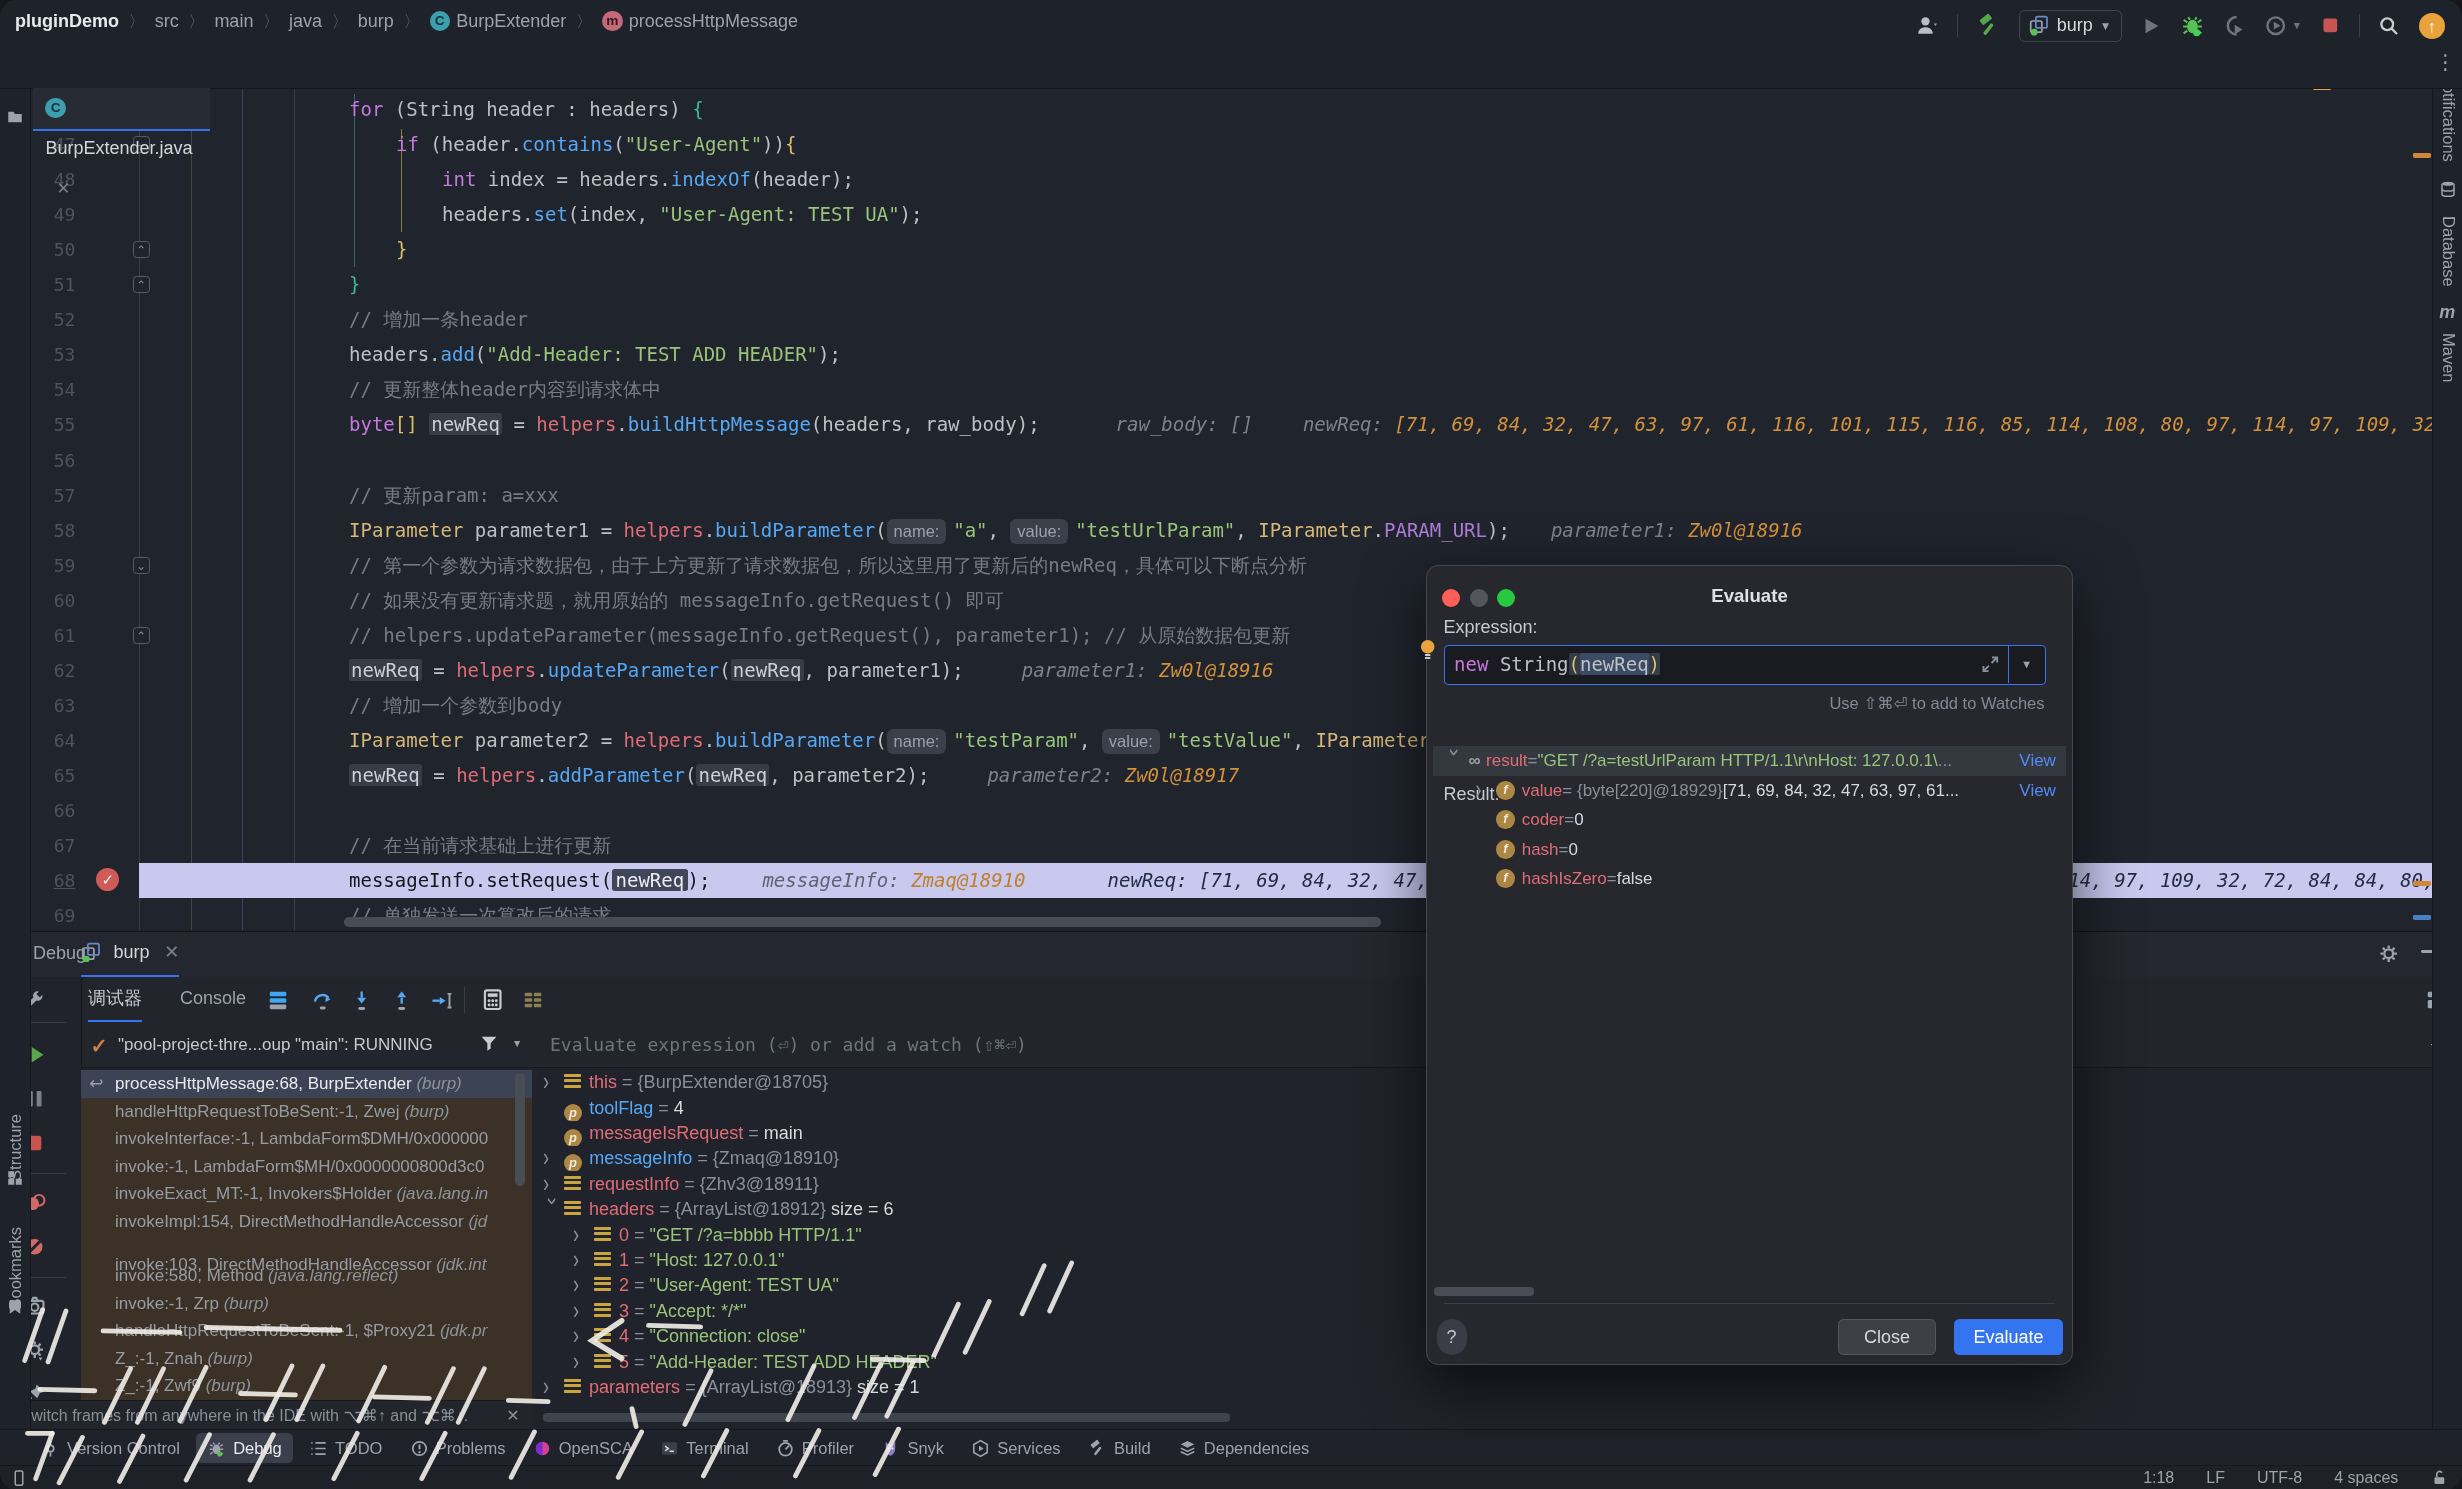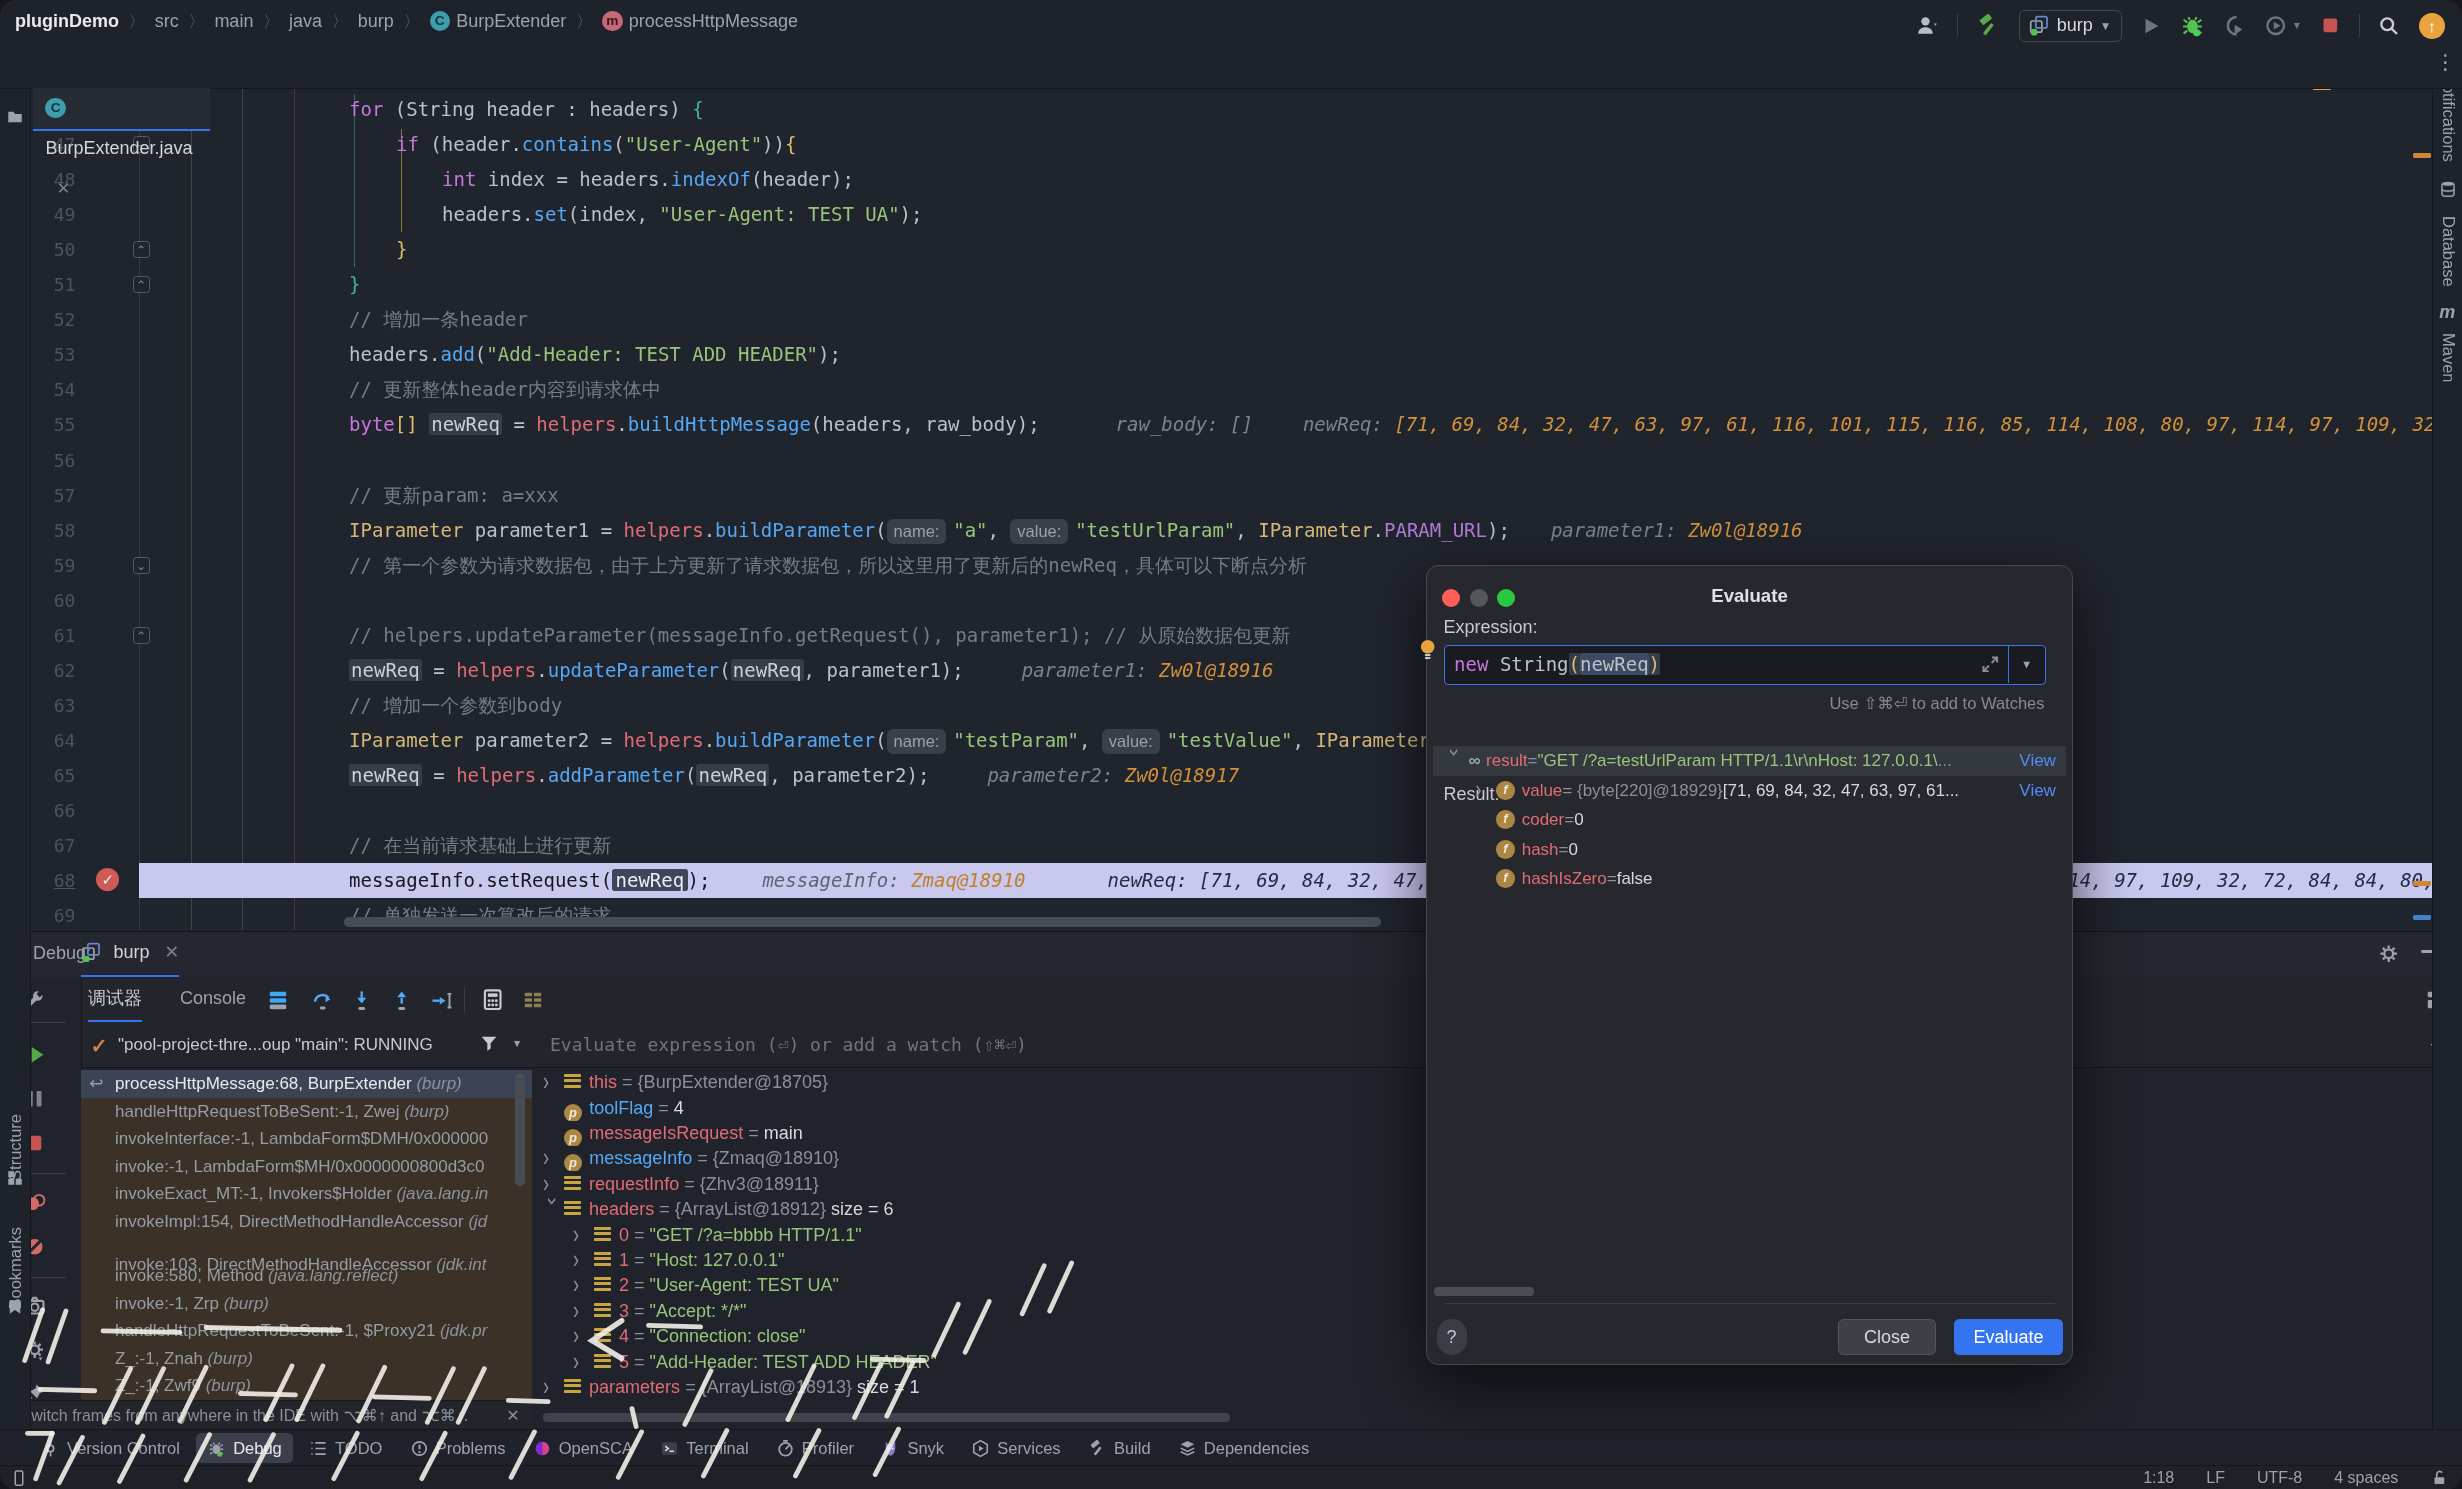--- a/index.html
+++ b/index.html
@@ -280,20 +280,21 @@
         <div class="gnum" style="top: 355px;">56</div>
         <div class="cline" style="left: 319px; top: 355px;"></div>
         <div class="gnum" style="top: 390px;">57</div>
         <div class="cline" style="left: 319px; top: 390px;"><span class="tok-cm">// 更新param: a=xxx</span></div>
         <div class="gnum" style="top: 425px;">58</div>
         <div class="cline" style="left: 319px; top: 425px;"><span class="tok-ty">IParameter</span><span class="tok-d"> parameter1 = </span><span class="tok-fld">helpers</span><span class="tok-d">.</span><span class="tok-fn">buildParameter</span><span class="tok-d">(</span><span class="tok-pill">name:</span><span class="tok-s">"a"</span><span class="tok-d">, </span><span class="tok-pill">value:</span><span class="tok-s">"testUrlParam"</span><span class="tok-d">, </span><span class="tok-ty">IParameter</span><span class="tok-d">.</span><span class="tok-cst">PARAM_URL</span><span class="tok-d">);</span><span class="hint" style="margin-left: 41px;"><span class="tok-hl">parameter1: </span><span class="tok-hv">Zw0l@18916</span></span></div>
         <div class="gnum" style="top: 460px;">59</div>
         <div class="fold" style="top: 469px;">⌄</div>
         <div class="cline" style="left: 319px; top: 460px;"><span class="tok-cm">// 第一个参数为请求数据包，由于上方更新了请求数据包，所以这里用了更新后的newReq，具体可以下断点分析</span></div>
         <div class="gnum" style="top: 495px;">60</div>
+        <div class="cline" style="left: 319px; top: 495px;"><span class="tok-cm">// 如果没有更新请求题，就用原始的 messageInfo.getRequest() 即可</span></div>
         <div class="gnum" style="top: 530px;">61</div>
         <div class="fold" style="top: 539px;">⌃</div>
         <div class="cline" style="left: 319px; top: 530px;"><span class="tok-cm">// helpers.updateParameter(messageInfo.getRequest(), parameter1); // 从原始数据包更新</span></div>
         <div class="gnum" style="top: 565px;">62</div>
         <div class="cline" style="left: 319px; top: 565px;"><span class="tok-occ">newReq</span><span class="tok-d"> = </span><span class="tok-fld">helpers</span><span class="tok-d">.</span><span class="tok-fn">updateParameter</span><span class="tok-d">(</span><span class="tok-occ">newReq</span><span class="tok-d">, parameter1);</span><span class="hint" style="margin-left: 58px;"><span class="tok-hl">parameter1: </span><span class="tok-hv">Zw0l@18916</span></span></div>
         <div class="gnum" style="top: 600px;">63</div>
         <div class="cline" style="left: 319px; top: 600px;"><span class="tok-cm">// 增加一个参数到body</span></div>
         <div class="gnum" style="top: 635px;">64</div>
         <div class="cline" style="left: 319px; top: 635px;"><span class="tok-ty">IParameter</span><span class="tok-d"> parameter2 = </span><span class="tok-fld">helpers</span><span class="tok-d">.</span><span class="tok-fn">buildParameter</span><span class="tok-d">(</span><span class="tok-pill">name:</span><span class="tok-s">"testParam"</span><span class="tok-d">, </span><span class="tok-pill">value:</span><span class="tok-s">"testValue"</span><span class="tok-d">, </span><span class="tok-ty">IParameter</span><span class="tok-d">.</span><span class="tok-cst">PARAM_BODY</span><span class="tok-d">);</span></div>
         <div class="gnum" style="top: 670px;">65</div>

